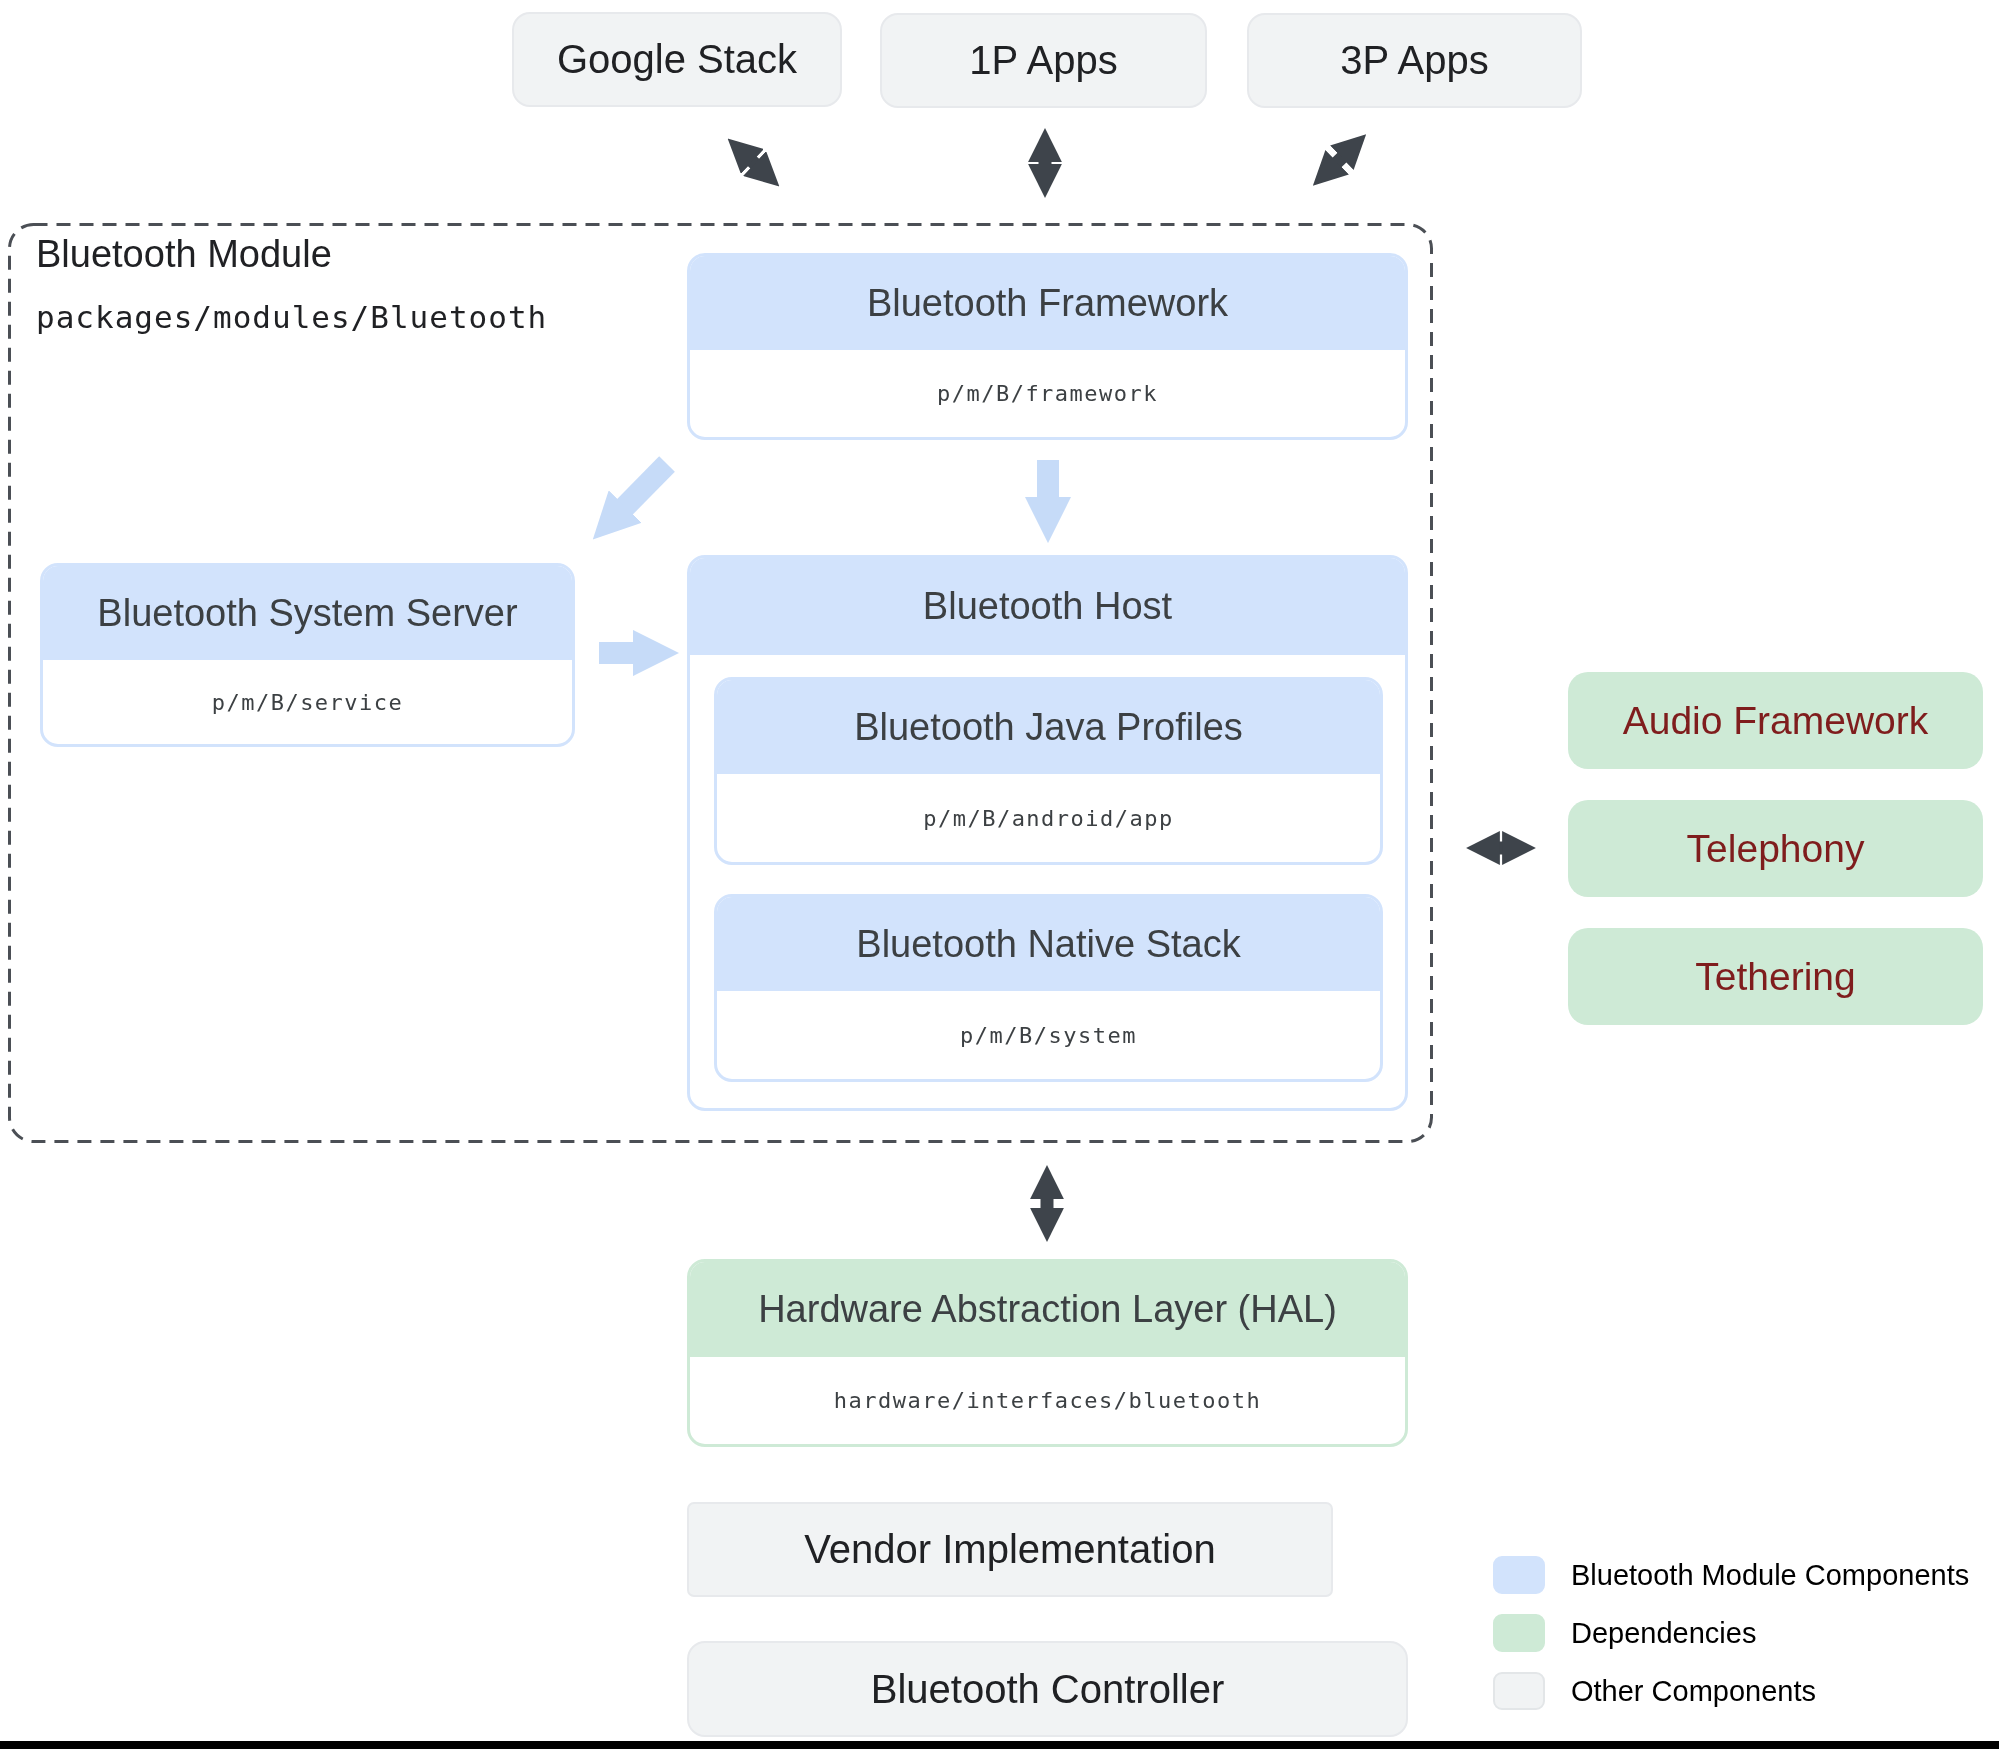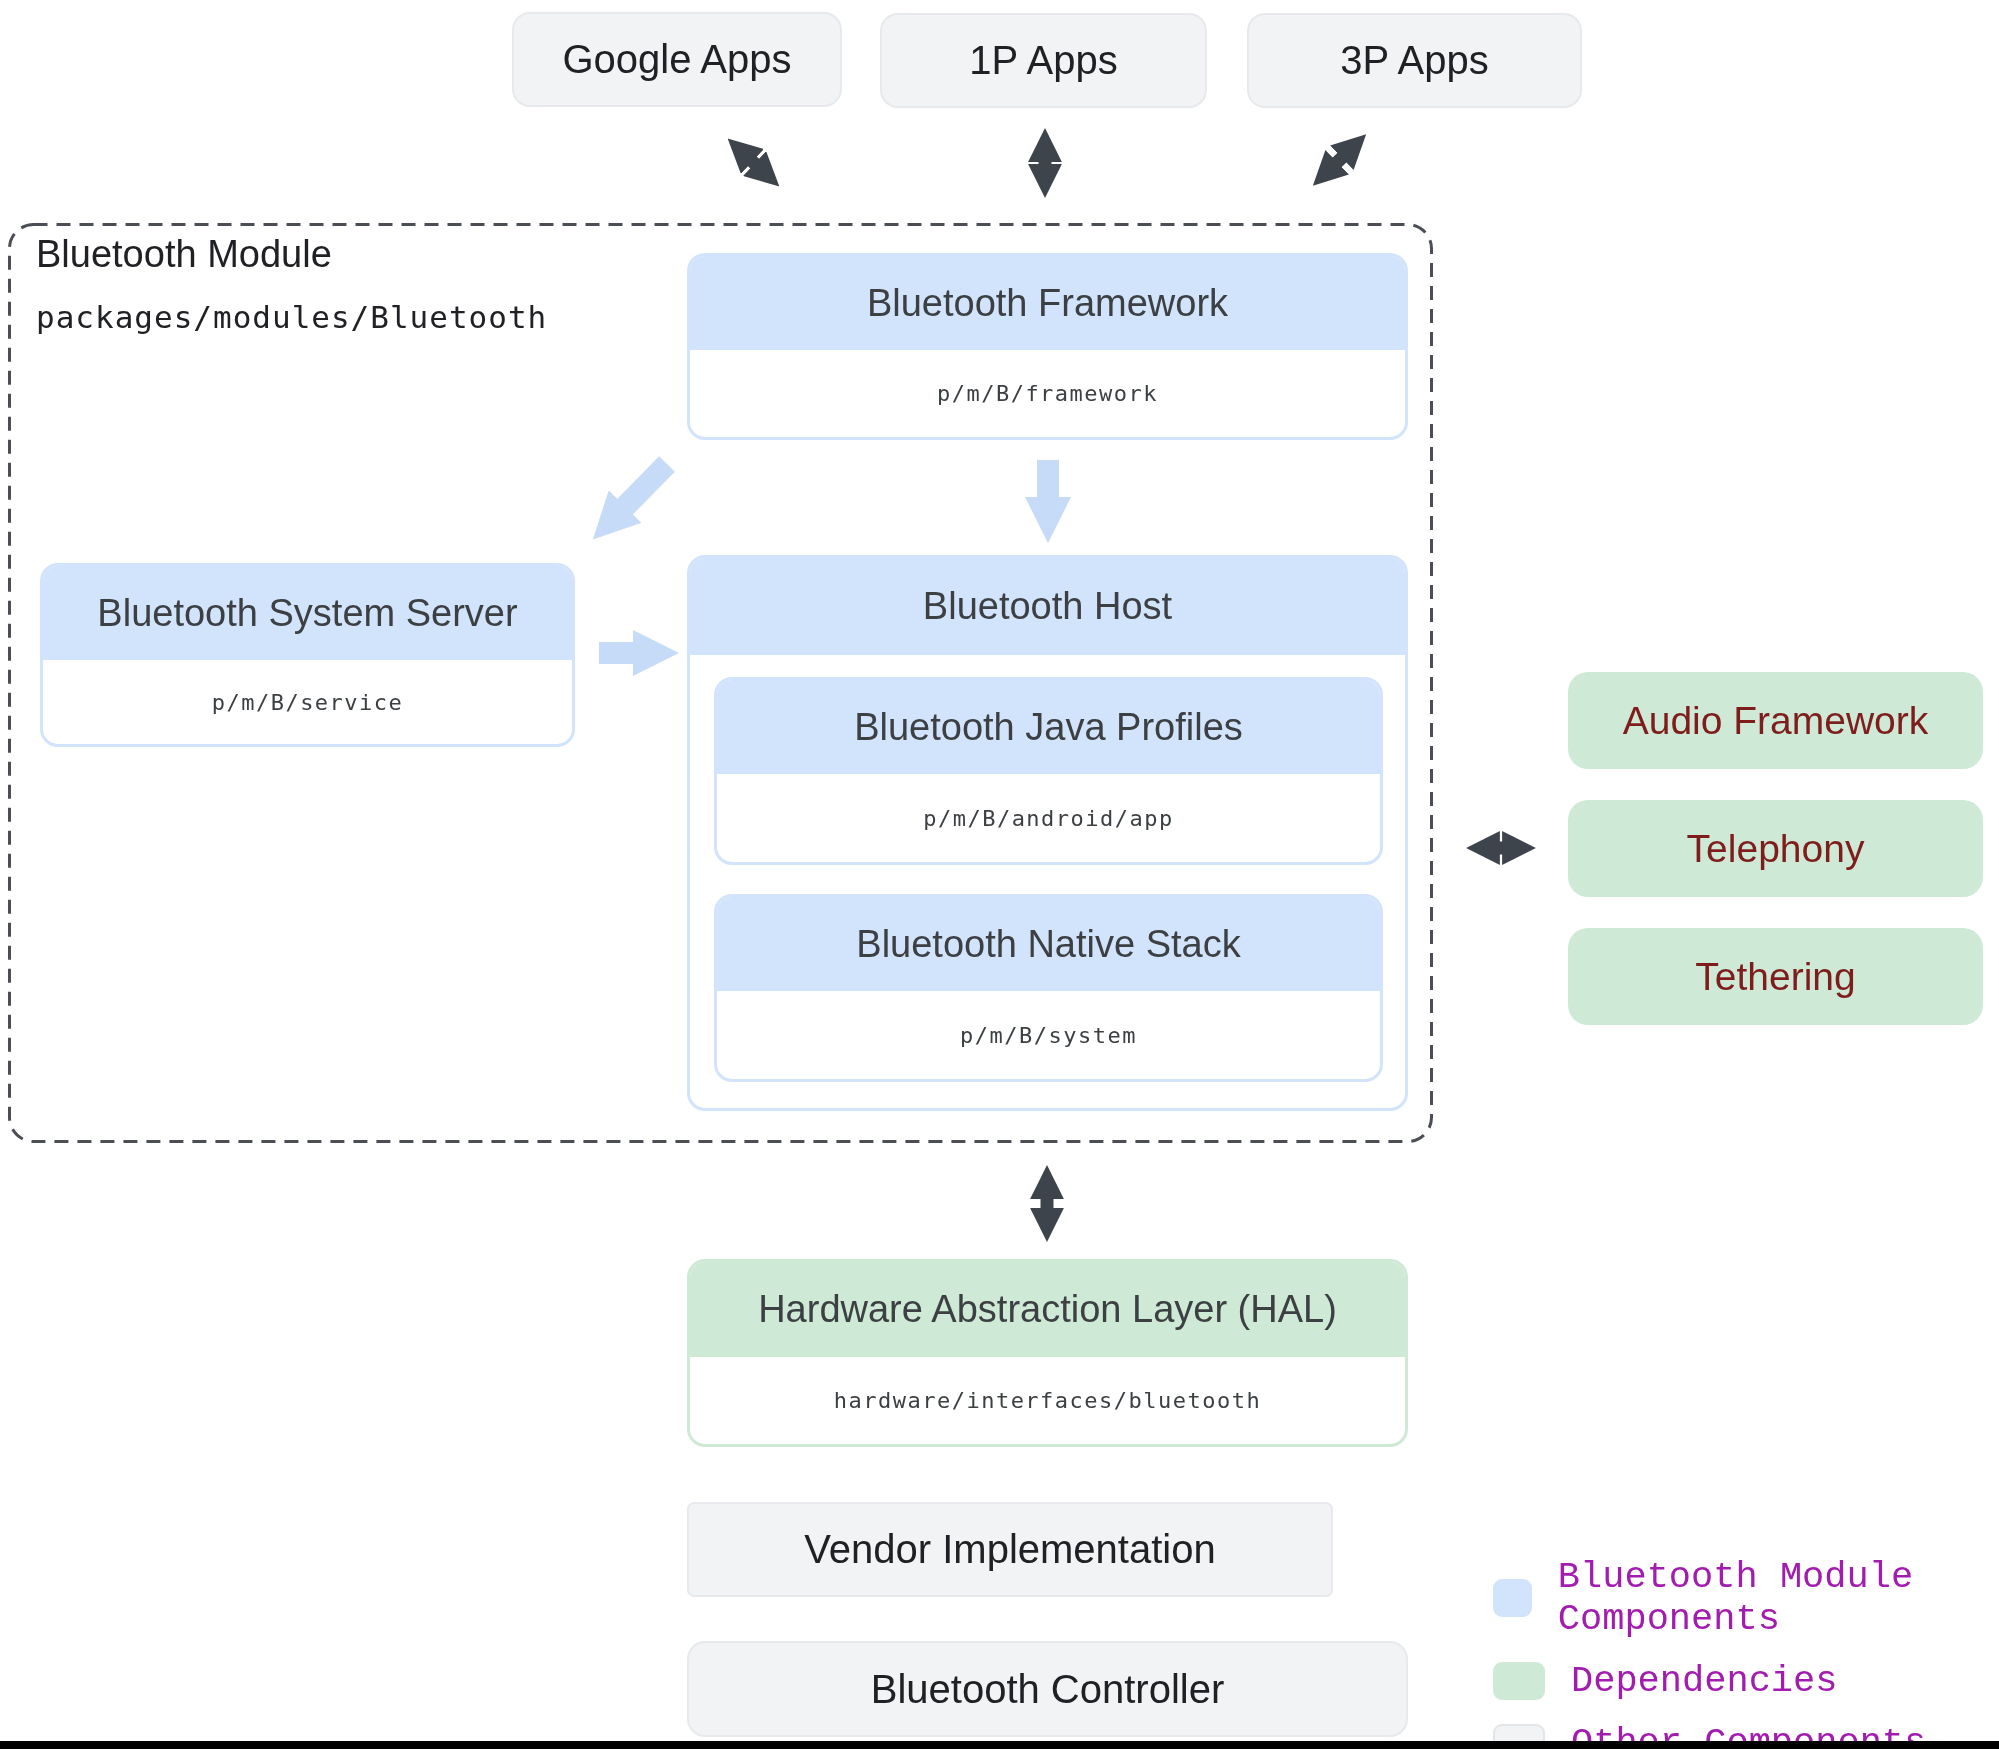--- a/index.html
+++ b/index.html
@@ -63,21 +63,21 @@
     font-family:"DejaVu Sans Mono", monospace;
     color:#202124;font-size:31px;letter-spacing:1px;
   }
 
   
   .legend-swatch{
     width:48px;height:34px;border-radius:9px;
     border:2px solid transparent;
   }
   .legend-label{
-    color:#a21caf;font-size:37px;font-family:Liberation Mono, monospace;
+    color:#000000;font-size:29px;
   }
 
   .bottom-bar{
     position:absolute;left:0;right:0;bottom:0;height:8px;background:#000000;
   }
 
   svg.overlay{position:absolute;left:0;top:0;}
 </style>
 </head>
 <body>
@@ -101,21 +101,21 @@
     <line x1="1354" y1="146" x2="1325" y2="174" stroke="#3e444b" stroke-width="13" marker-start="url(#mdark)" marker-end="url(#mdark)"></line>
     <line x1="1483" y1="848" x2="1519" y2="848" stroke="#3e444b" stroke-width="13" marker-start="url(#mdark)" marker-end="url(#mdark)"></line>
     <line x1="1047" y1="1182" x2="1047" y2="1225" stroke="#3e444b" stroke-width="13" marker-start="url(#mdark)" marker-end="url(#mdark)"></line>
 
     <line x1="1048" y1="460" x2="1048" y2="520" stroke="#c6dbf8" stroke-width="22" marker-end="url(#mblue)"></line>
     <line x1="667" y1="464" x2="609" y2="523" stroke="#c6dbf8" stroke-width="22" marker-end="url(#mblue)"></line>
     <line x1="599" y1="653" x2="656" y2="653" stroke="#c6dbf8" stroke-width="22" marker-end="url(#mblue)"></line>
   </svg>
 
   <div class="abs gray-pill" style="left:512px;top:12px;width:330px;height:95px;">
-    <span>Google Apps</span>
+    <span>Google Stack</span>
   </div>
   <div class="abs gray-pill" style="left:880px;top:13px;width:327px;height:95px;">
     <span>1P Apps</span>
   </div>
   <div class="abs gray-pill" style="left:1247px;top:13px;width:335px;height:95px;">
     <span>3P Apps</span>
   </div>
 
   <div class="abs module-title" style="left:36px;top:235px;">Bluetooth Module</div>
   <div class="abs module-path" style="left:36px;top:299px;">packages/modules/Bluetooth</div>

